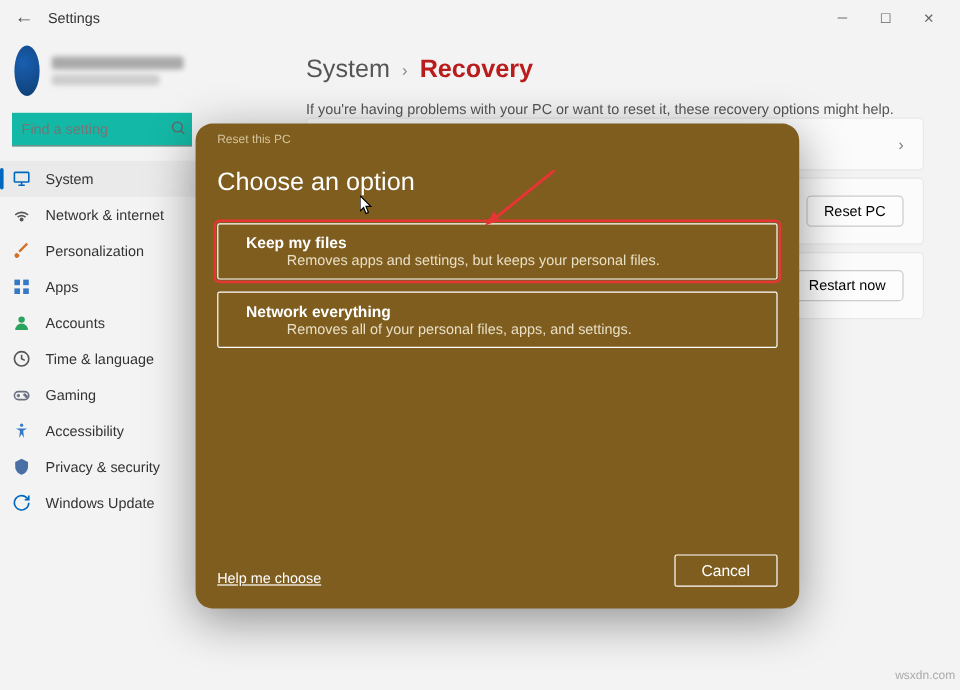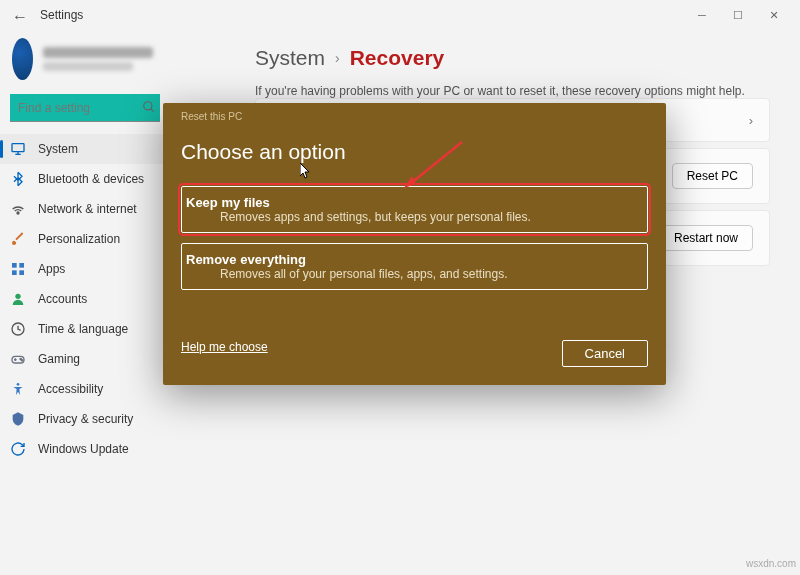--- a/index.html
+++ b/index.html
@@ -32,28 +32,28 @@
     .breadcrumb { font-size: 21px; color: #555; display: flex; align-items: center; gap: 10px; margin-bottom: 14px; margin-top: 6px;}
     .breadcrumb .current { font-weight: 600; color: #b91c1c; }
     .breadcrumb .chev { font-size: 14px; color: #888; }
     .subtitle { font-size: 12px; color: #555; }
     
     .option-row { background: #fbfbfb; border: 1px solid #e8e8e8; border-radius: 4px; padding: 14px 16px; margin-bottom: 6px; display: flex; align-items: center; font-size: 13px; }
     .option-row .btn { margin-left: auto; padding: 5px 14px; background: #fdfdfd; border: 1px solid #ccc; border-radius: 4px; font-size: 12px; }
     .option-row .chev-r { margin-left: auto; color: #777; font-size: 13px; }
     
     
-    .dialog { position: absolute; left: 163px; top: 103px; width: 503px; height: 282px; background: #7e5d1e; border-radius: 2px; box-shadow: 0 10px 40px rgba(0,0,0,0.4); color: #fff; padding: 6px 18px 18px; }
+    .dialog { position: absolute; left: 163px; top: 103px; width: 503px; height: 404px; background: #7e5d1e; border-radius: 14px; box-shadow: 0 10px 40px rgba(0,0,0,0.4); color: #fff; padding: 6px 18px 18px; }
     .dialog .d-top { font-size: 10px; color: #d4c49a; margin-bottom: 18px; padding-top: 2px;}
     .dialog .d-title { font-size: 21px; font-weight: 300; margin-bottom: 22px; color: #fff;}
-    .dialog .d-opt { border: 1.5px solid #fff; border-radius: 2px; padding: 8px 4px; margin-bottom: 10px; cursor: pointer; }
+    .dialog .d-opt { border: 1.5px solid #fff; border-radius: 2px; padding: 8px 23px; margin-bottom: 10px; cursor: pointer; }
     .dialog .d-opt.hl { outline: 2px solid #e83434; outline-offset: 1px;}
     .dialog .d-opt .ot { font-size: 13px; font-weight: 600; }
     .dialog .d-opt .od { font-size: 12px; color: #e9dfc5; margin-left: 34px; }
-    .dialog .d-foot { position: absolute; bottom: 18px; left: 18px; right: 18px; display: flex; align-items: flex-start; justify-content: space-between; }
+    .dialog .d-foot { position: absolute; bottom: 18px; left: 18px; right: 18px; display: flex; align-items: flex-end; justify-content: space-between; }
     .dialog .d-help { font-size: 12px; text-decoration: underline; color: #fff; }
     .dialog .d-cancel { border: 1.5px solid #fff; padding: 5px 22px; font-size: 13px; border-radius: 2px; cursor: pointer; }
     
     .cursor-arrow { position: absolute; left: 300px; top: 163px; }
     .red-arrow { position: absolute; left: 400px; top: 138px; }
     .watermark { position: absolute; right: 4px; bottom: 6px; font-size: 10px; color: #aaa; }
   </style>
 </head>
 <body>
 
@@ -88,28 +88,20 @@
     <ul class="nav" id="nav">
         <li class="active">
           <span class="ic" style="color: rgb(0, 103, 192);">
             <svg width="16" height="16" viewBox="0 0 24 24" fill="none" stroke="currentColor" stroke-width="2">
               <rect x="3" y="4" width="18" height="12" rx="1"></rect>
               <line x1="8" y1="20" x2="16" y2="20"></line>
               <line x1="12" y1="16" x2="12" y2="20"></line>
             </svg>
           </span>
           <span>System</span>
-        </li>
-        <li>
-          <span class="ic" style="color: rgb(0, 103, 192);">
-            <svg width="16" height="16" viewBox="0 0 24 24" fill="currentColor">
-              <path d="M12 2 L18 8 L12 14 L12 2 M12 22 L18 16 L12 10 L12 22 M6 8 L12 14 M6 16 L12 10" fill="none" stroke="currentColor" stroke-width="2"></path>
-            </svg>
-          </span>
-          <span>Bluetooth &amp; devices</span>
         </li>
         <li>
           <span class="ic" style="color: rgb(85, 85, 85);">
             <svg width="16" height="16" viewBox="0 0 24 24" fill="none" stroke="currentColor" stroke-width="2">
               <path d="M4 12 a12 12 0 0 1 16 0 M7 15 a8 8 0 0 1 10 0"></path>
               <circle cx="12" cy="18" r="1.5" fill="currentColor"></circle>
             </svg>
           </span>
           <span>Network &amp; internet</span>
         </li>
@@ -214,21 +206,21 @@
 
 <div class="dialog">
   <div class="d-top">Reset this PC</div>
   <div class="d-title">Choose an option</div>
   <div id="dopts">
       <div class="d-opt hl">
         <div class="ot">Keep my files</div>
         <div class="od">Removes apps and settings, but keeps your personal files.</div>
       </div>
       <div class="d-opt">
-        <div class="ot">Remove everything</div>
+        <div class="ot">Network everything</div>
         <div class="od">Removes all of your personal files, apps, and settings.</div>
       </div>
     </div>
   <div class="d-foot">
     <div class="d-help">Help me choose</div>
     <div class="d-cancel">Cancel</div>
   </div>
 </div>
 
 <div class="cursor-arrow">

